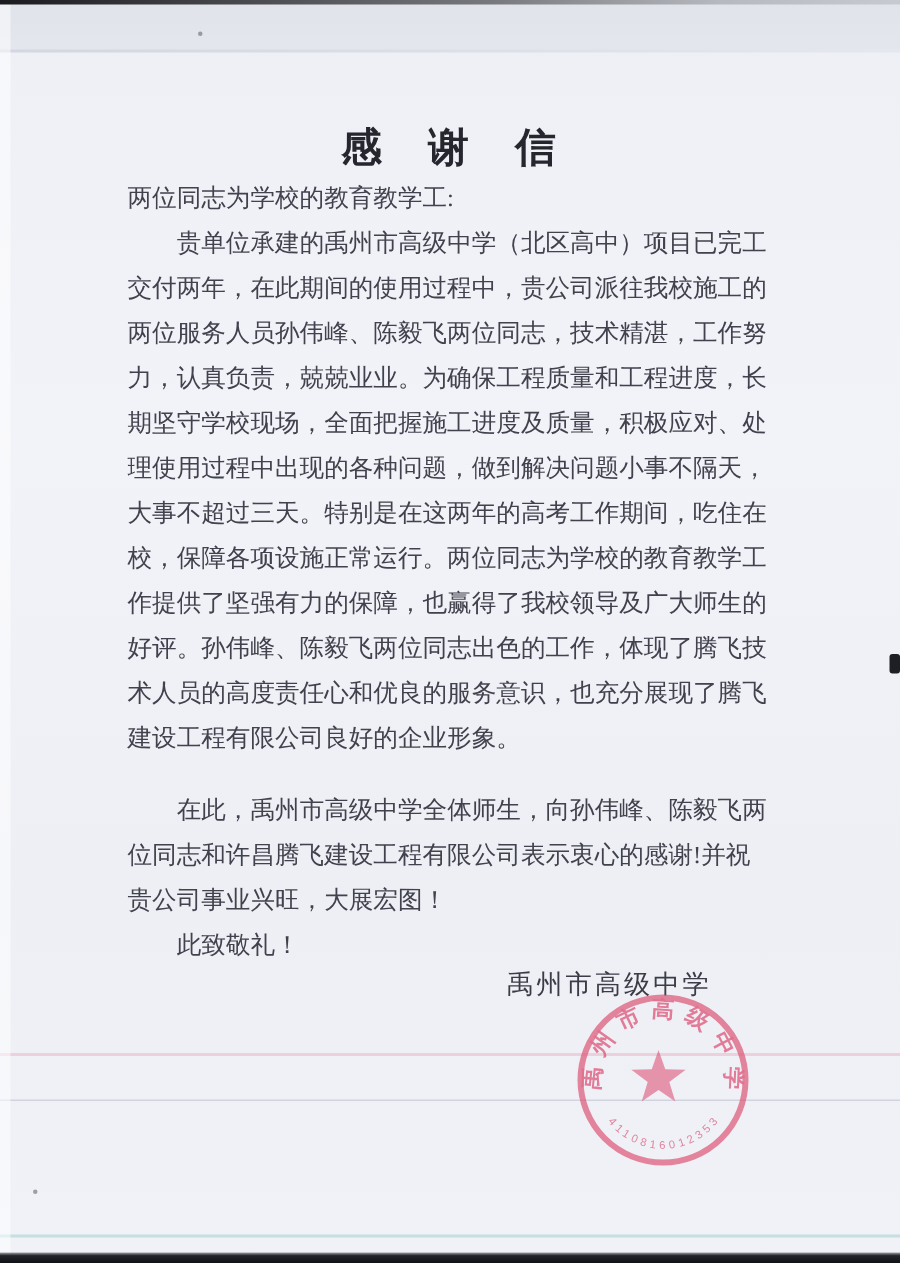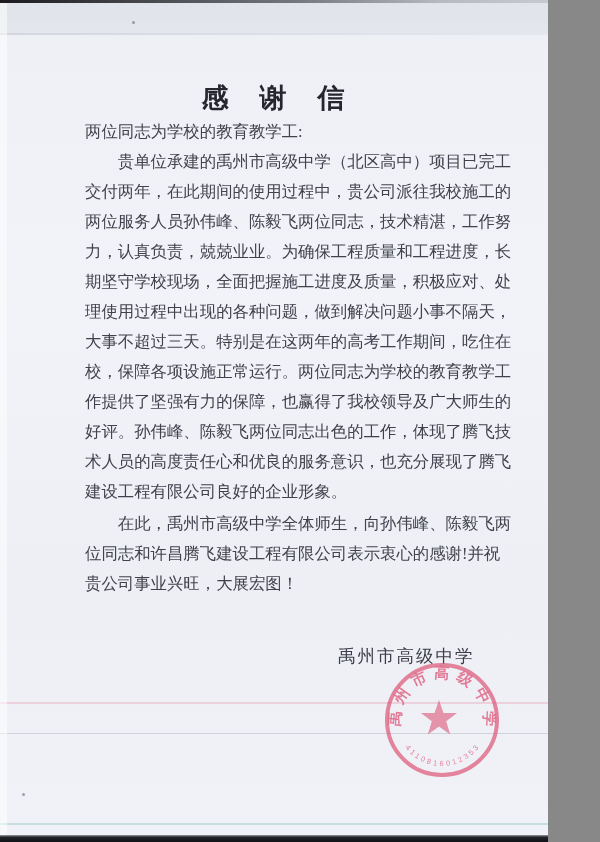--- a/index.html
+++ b/index.html
@@ -1,17 +1,17 @@
 <!DOCTYPE html>
 <html><head>
 <meta charset="utf-8">
 <style>
   html,body{margin:0;padding:0;background:#888;}
   .page{
-    position:relative;width:548px;height:842px;overflow:hidden;
+    position:relative;width:600px;height:842px;overflow:hidden;
     background:linear-gradient(180deg,#e9ebf1 0%,#eef0f6 4%,#f2f3f9 35%,#edeff5 70%,#f0f2f7 100%);
     font-family:"Liberation Serif",serif;
   }
   
   .top-band{position:absolute;left:0;top:0;width:100%;height:33px;background:rgba(205,209,220,.30);}
   .edge-top{position:absolute;left:0;top:0;width:100%;height:3px;
     background:linear-gradient(90deg,rgba(16,16,20,.95),rgba(16,16,20,.5) 55%,rgba(16,16,20,.2) 80%,rgba(16,16,20,.12));}
   .edge-bottom{position:absolute;left:0;bottom:0;width:100%;height:7px;
     background:linear-gradient(0deg,#101116,#23242a 70%,rgba(35,36,42,.4));}
   .left-strip{position:absolute;left:0;top:0;width:7px;height:100%;background:rgba(255,255,255,.5);}
@@ -25,21 +25,21 @@
   .speck-1{left:132px;top:21px;}
   .speck-2{left:22px;top:793px;}
   
   .title{position:absolute;left:0;top:80px;width:100%;margin:0;text-align:center;
     font-family:"Liberation Sans",sans-serif;font-weight:700;font-size:27px;
     letter-spacing:2px;color:#26262e;}
   .letter-body{position:absolute;left:85px;top:117px;width:431px;
     font-size:16.4px;line-height:30px;color:#41424d;}
   .para{margin:0;white-space:pre-line;}
   .indent{text-indent:2em;}
-  .gap{margin-top:2px;}
+  .gap{margin-top:18px;}
   .signature{position:absolute;left:338px;top:644px;font-size:17.5px;letter-spacing:2px;color:#3b3c47;}
   .date{position:absolute;left:338px;top:677px;font-size:17.5px;letter-spacing:1px;color:#3b3c47;}
   
   .seal{position:absolute;left:360px;top:640px;width:164px;height:164px;opacity:.82;}
   .seal .ring{fill:none;stroke:var(--seal-ink,#dd5376);stroke-width:4;opacity:.85;}
   .seal .star{fill:var(--seal-ink,#dd5376);opacity:.72;}
   .seal .ring-chars{font-family:"Liberation Sans",sans-serif;font-size:15px;font-weight:700;
     letter-spacing:6.5px;fill:var(--seal-ink,#dd5376);opacity:.9;}
   .seal .ring-code{font-family:"Liberation Sans",sans-serif;font-size:7.5px;
     letter-spacing:2.6px;fill:var(--seal-ink,#dd5376);opacity:.85;}
@@ -73,20 +73,21 @@
 理使用过程中出现的各种问题，做到解决问题小事不隔天，
 大事不超过三天。特别是在这两年的高考工作期间，吃住在
 校，保障各项设施正常运行。两位同志为学校的教育教学工
 作提供了坚强有力的保障，也赢得了我校领导及广大师生的
 好评。孙伟峰、陈毅飞两位同志出色的工作，体现了腾飞技
 术人员的高度责任心和优良的服务意识，也充分展现了腾飞
 建设工程有限公司良好的企业形象。</p>
     <p class="para indent gap">在此，禹州市高级中学全体师生，向孙伟峰、陈毅飞两
 位同志和许昌腾飞建设工程有限公司表示衷心的感谢!并祝
 贵公司事业兴旺，大展宏图！</p>
+    <p class="para indent">此致敬礼！</p>
   </div>
 
   <div class="signature">禹州市高级中学</div>
 
   <svg class="seal" viewBox="0 0 164 164">
     <defs>
       <path id="seal-top-arc" d="M 42.5 94.4 A 42 42 0 1 1 121.5 94.4"></path>
       <path id="seal-bottom-arc" d="M 38 93.4 A 46 46 0 0 0 126 93.4"></path>
     </defs>
     <circle class="ring" cx="82" cy="80" r="55"></circle>

